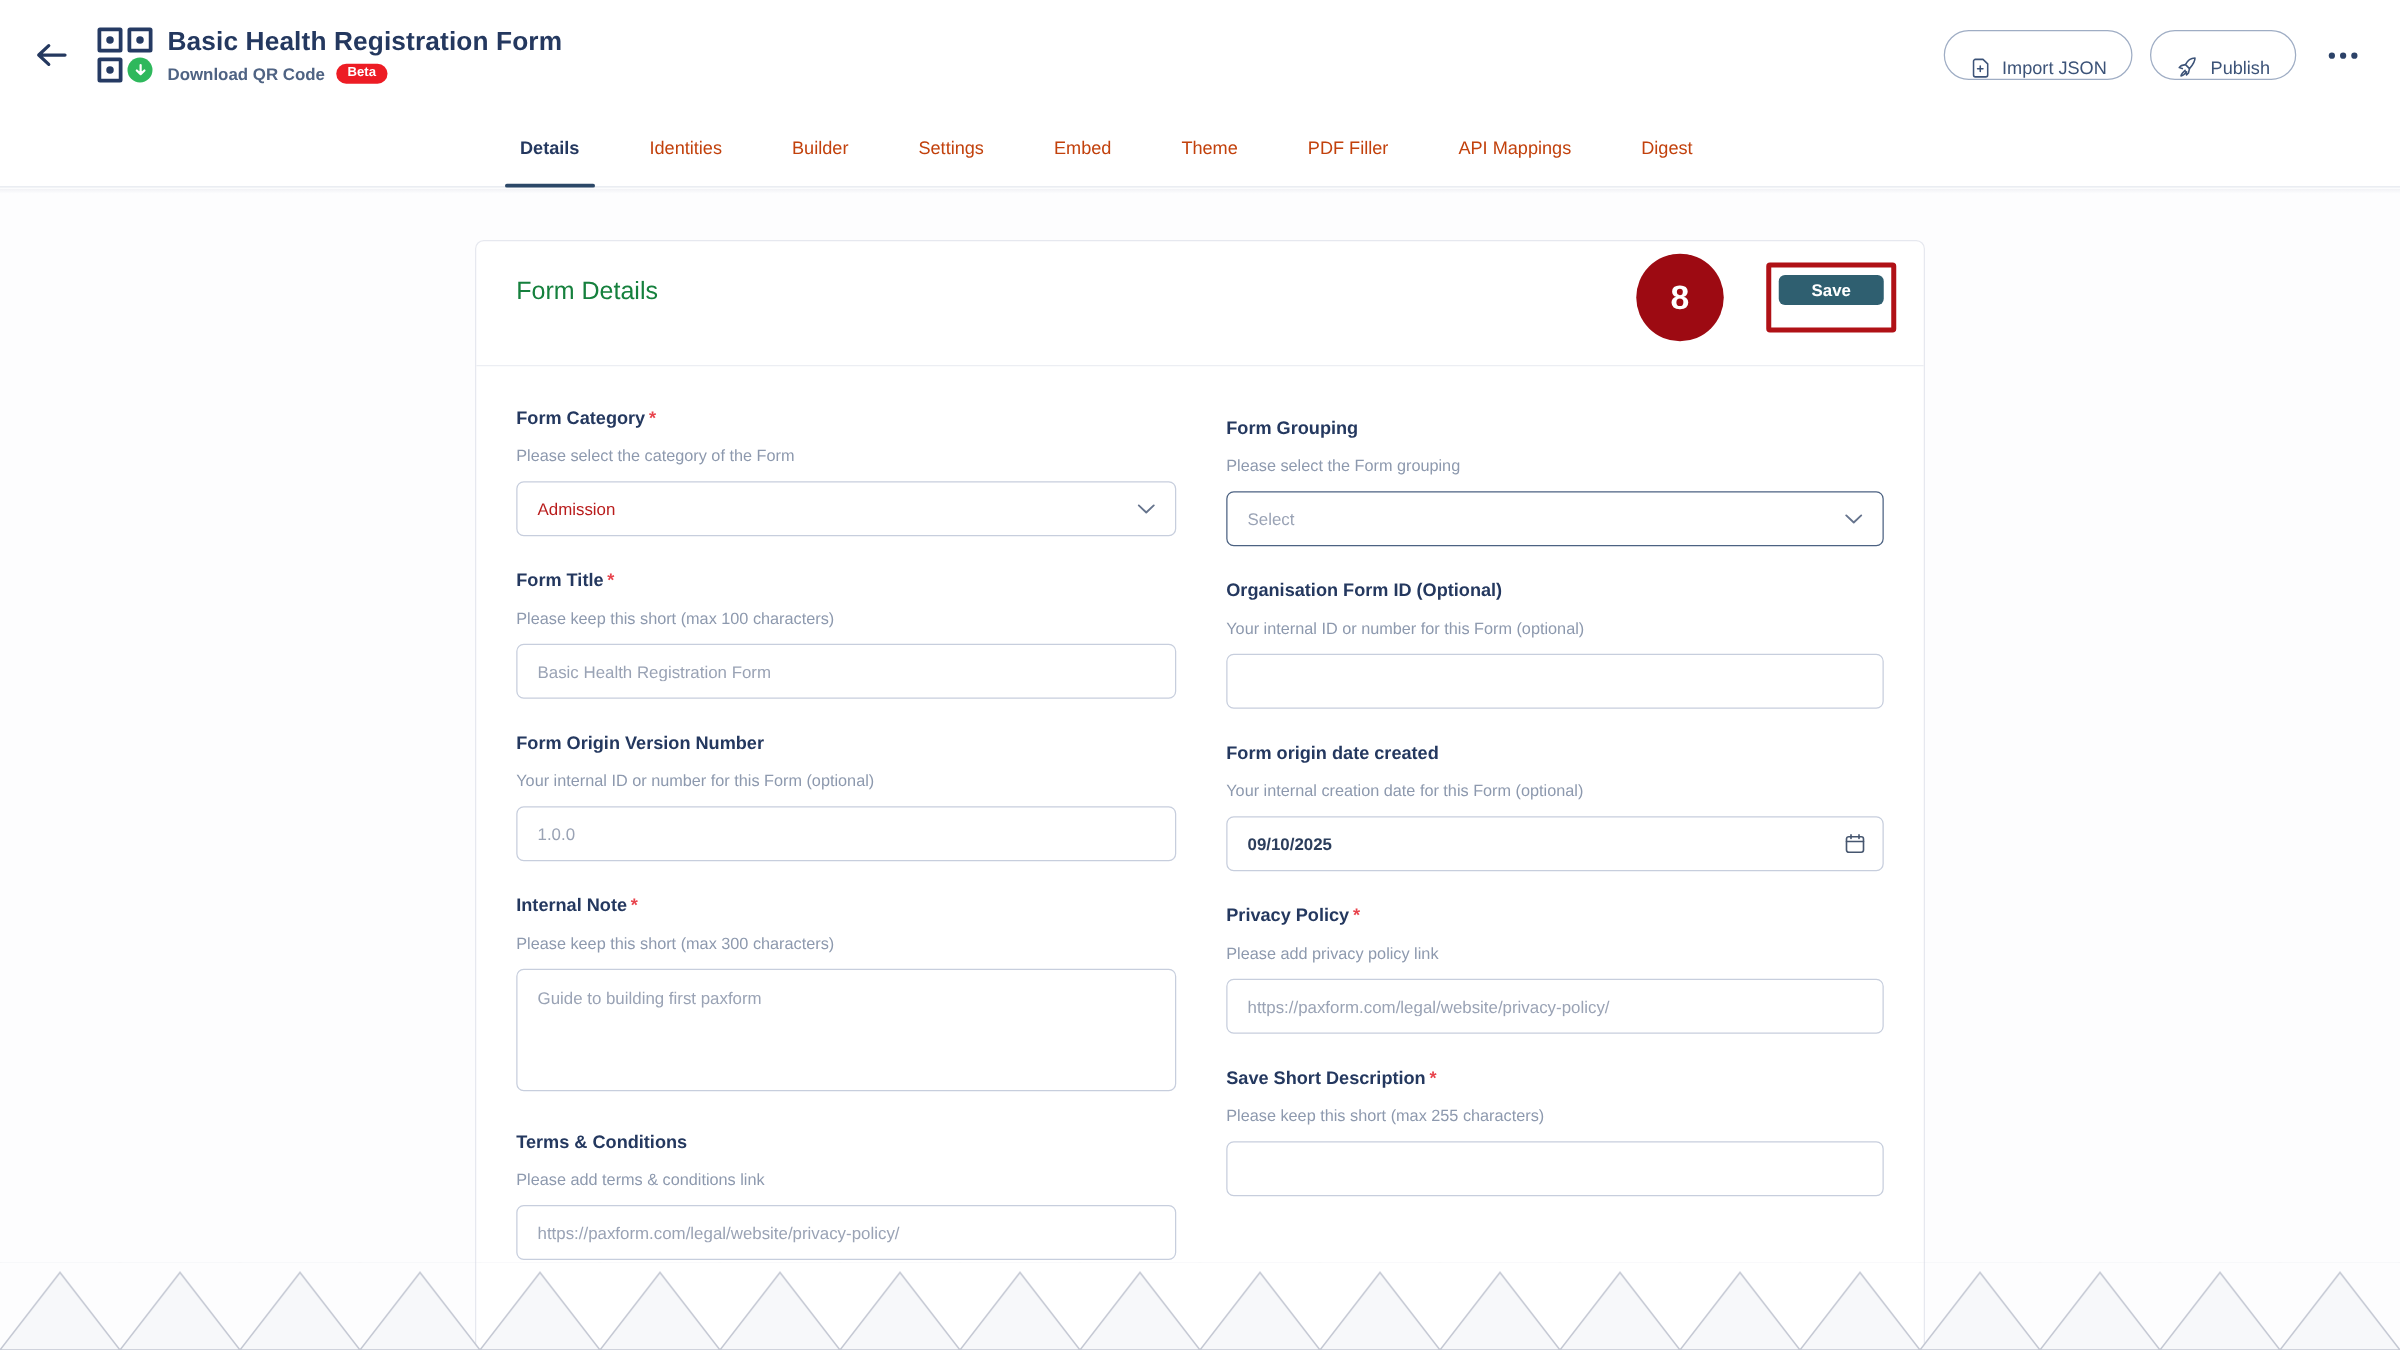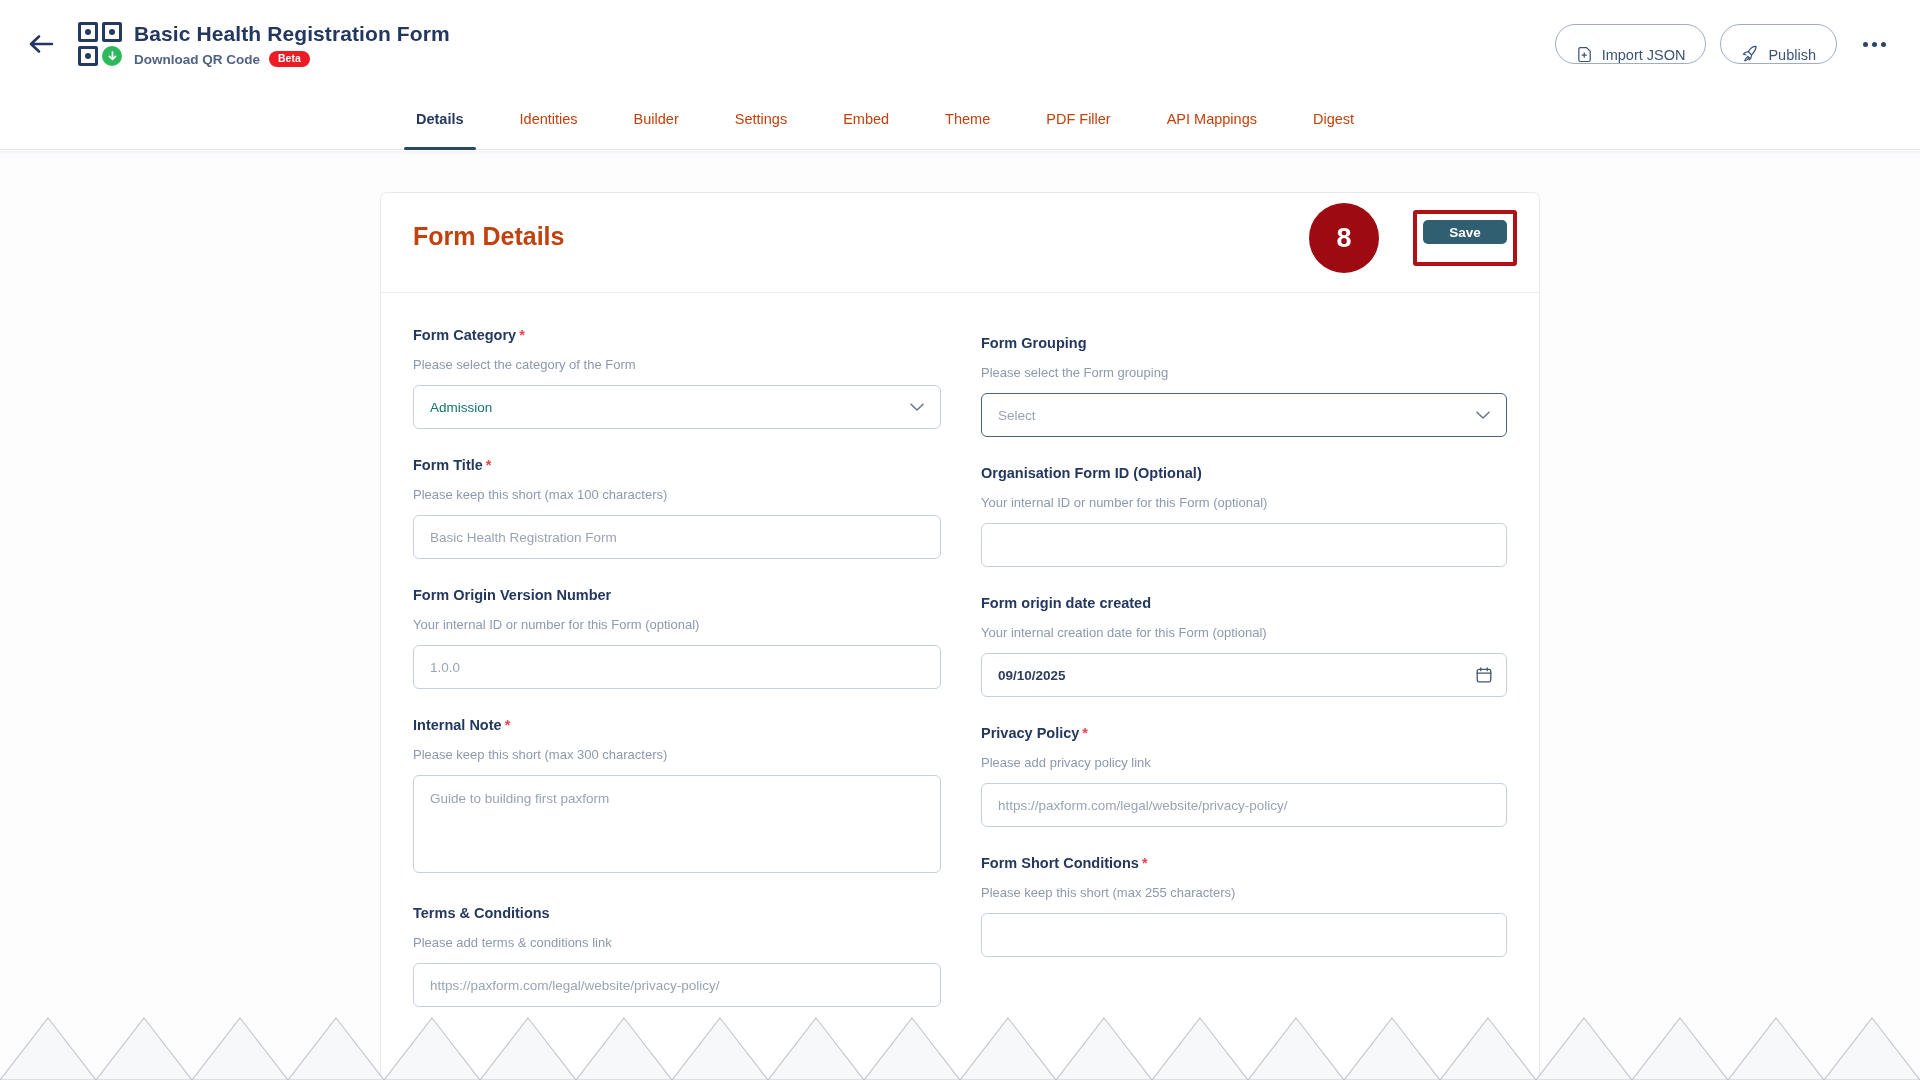--- a/index.html
+++ b/index.html
@@ -196,23 +196,23 @@
     border-radius: 7px;
   }
 
   .card-header {
     padding: 28px 32px 22px 32px;
     border-bottom: 1px solid #eceef3;
     position: relative;
     min-height: 100px;
   }
   .card-title {
-    font-size: 25px;
-    font-weight: bold;
-    color: #c2410c;
+    font-size: 20px;
+    font-weight: normal;
+    color: #15803d;
     line-height: 1.25;
   }
   .card-sub {
     font-size: 13.5px;
     color: #8d99ae;
     margin-top: 9px;
   }
 
   .save-btn {
     position: absolute;
@@ -293,21 +293,21 @@
     align-items: center;
   }
   .input::placeholder { color: #9aa3b5; }
   .input.filled { color: #2c3e5c; font-weight: bold; }
 
   .selectbox {
     justify-content: space-between;
     cursor: pointer;
   }
   .selectbox.focused { border-color: #4c6282; }
-  .selectbox .sel-val { color: #0f766e; }
+  .selectbox .sel-val { color: #b91c1c; }
   .selectbox.placeholder-val .sel-val { color: #9aa3b5; }
 
   .input-wrap { position: relative; }
   .input-wrap .trail-icon {
     position: absolute;
     right: 14px;
     top: 50%;
     transform: translateY(-50%);
     pointer-events: none;
     display: flex;
@@ -521,21 +521,21 @@
         <div class="field">
           <div class="field-label">
             <span>Privacy Policy</span><span class="req">*</span>
           </div>
           <div class="field-hint">Please add privacy policy link</div>
           <input class="input" type="text" placeholder="https://paxform.com/legal/website/privacy-policy/" style="">
         </div>
 
         <div class="field">
           <div class="field-label">
-            <span>Form Short Conditions</span><span class="req">*</span>
+            <span>Save Short Description</span><span class="req">*</span>
           </div>
           <div class="field-hint">Please keep this short (max 255 characters)</div>
           <input class="input" type="text" placeholder="" style="">
         </div>
 
       </div>
 
     </div>
   </div>
 </div>

